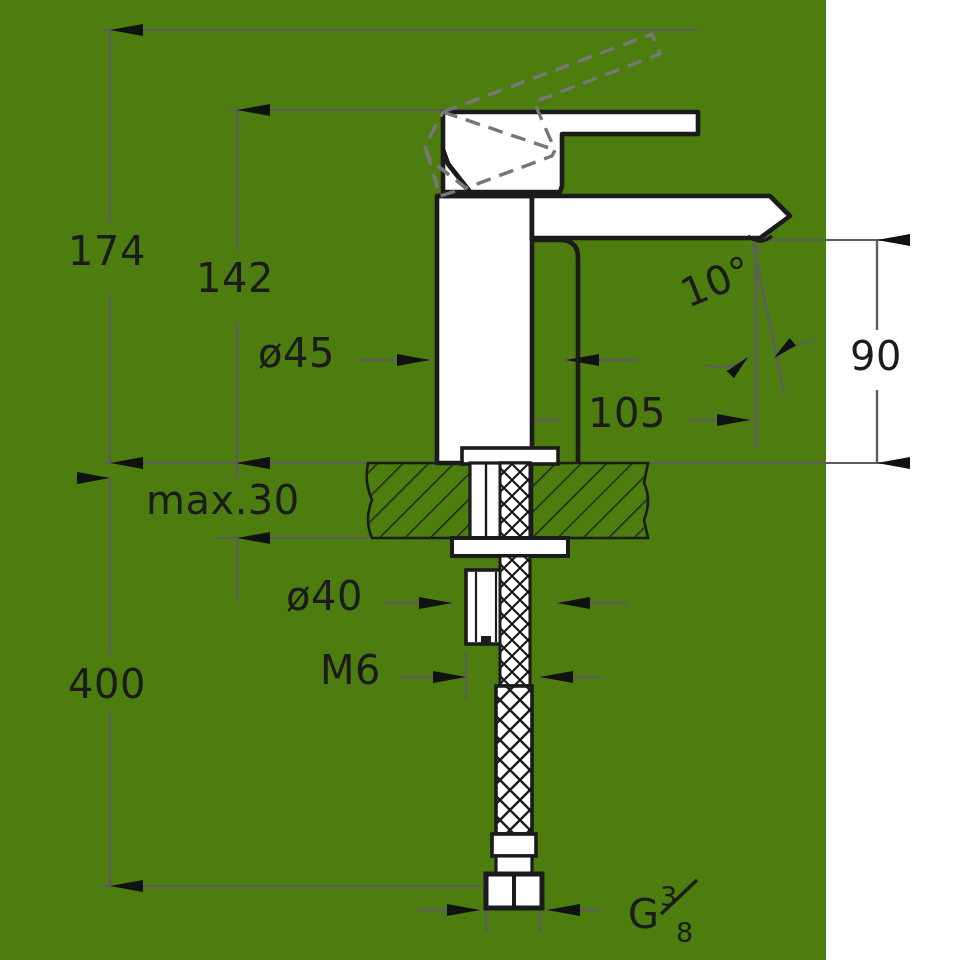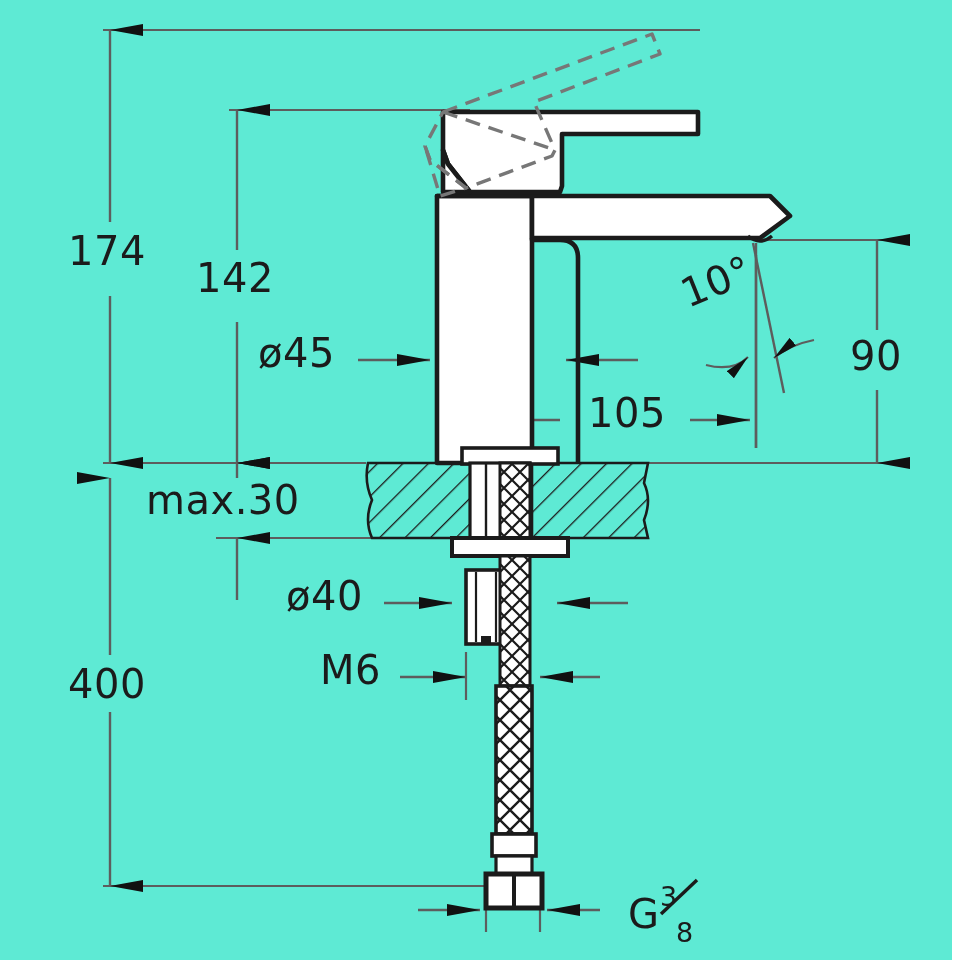--- a/index.html
+++ b/index.html
@@ -8,23 +8,23 @@
     background: #ffffff;
   }
   body {
     width: 960px;
     height: 960px;
     font-family: "DejaVu Sans", "Liberation Sans", sans-serif;
     overflow: hidden;
   }
   #drawing-root {
     position: relative;
-    width: 952px;
+    width: 826px;
     height: 960px;
-    background: #5eead4;
+    background: #4d7c0f;
   }
   svg#tech-svg {
     display: block;
     width: 960px;
     height: 960px;
   }
   .dim-text {
     font-family: "DejaVu Sans", "Liberation Sans", sans-serif;
     fill: #1b1b1b;
     font-size: 40px;

